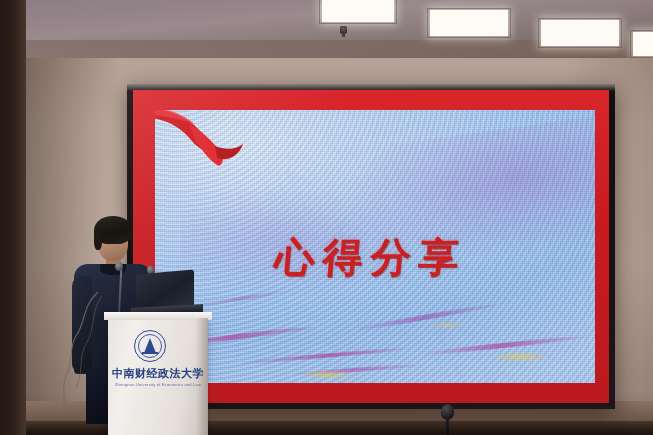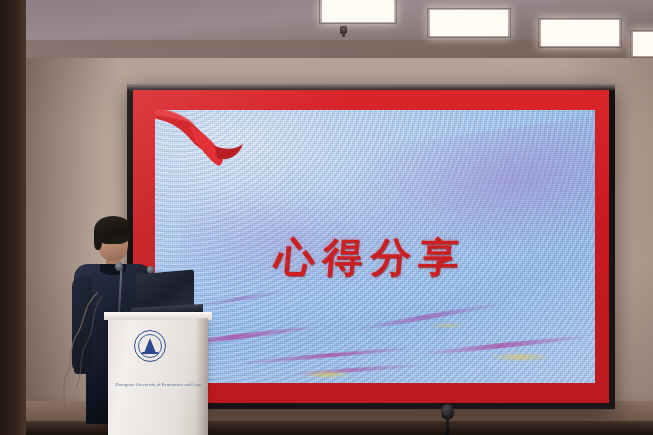--- a/index.html
+++ b/index.html
@@ -342,20 +342,21 @@
   <div class="laptop-lid"></div>
   <div class="laptop-base"></div>
 
   <div class="podium">
     <div class="podium-top"></div>
     <div class="podium-side"></div>
     <div class="emblem">
       <div class="emblem-tower"></div>
       <div class="emblem-base"></div>
     </div>
+    <div class="podium-cn">中南财经政法大学</div>
     <div class="podium-en">Zhongnan University of Economics and Law</div>
   </div>
 
   <svg width="120" height="140" viewBox="0 0 120 140" style="position:absolute;left:52px;top:292px;">
     <path d="M46 0 C 30 14, 34 30, 24 44 C 16 56, 22 70, 14 84 C 8 96, 16 108, 10 122" stroke="#7a6a60" stroke-width="1.2" fill="none" opacity="0.85"></path>
     <path d="M50 4 C 38 20, 44 36, 34 52 C 26 66, 32 80, 24 96" stroke="#6c5c52" stroke-width="1" fill="none" opacity="0.6"></path>
   </svg>
 
   <div class="fg-mic-head"></div>
   <div class="fg-mic-stem"></div>

